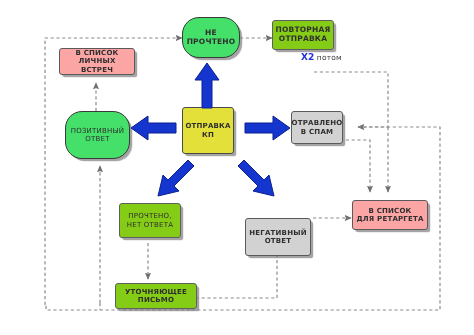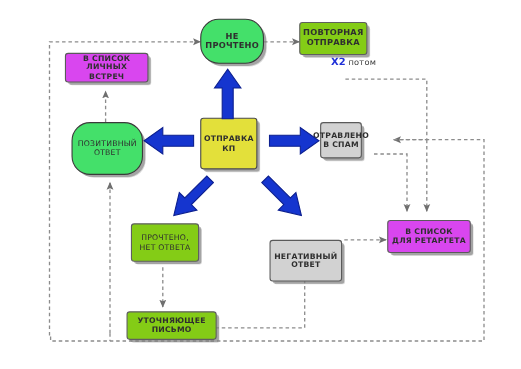--- a/index.html
+++ b/index.html
@@ -42,21 +42,21 @@
   }
   .node .txt {
     display: block;
     white-space: pre-line;
     padding: 0 2px;
   }
   .n-green  { background: #44e06a; border-color: #3a3a3a; border-radius: 17px; }
   .n-lgreen { background: #84cc16; border-color: #5f5f5f; }
   .n-yellow { background: #e3e03a; border-color: #4a4a4a; }
   .n-gray   { background: #d2d2d2; border-color: #5a5a5a; }
-  .n-teal   { background: #d946ef; border-color: #5a5a5a; }
+  .n-teal   { background: #fca5a5; border-color: #5a5a5a; }
 
   .sublabel {
     position: absolute;
     z-index: 4;
     font-size: 7.5px;
     color: #3a3a3a;
     white-space: nowrap;
     letter-spacing: 0.2px;
   }
   .sublabel .x2 {
@@ -153,21 +153,21 @@
   <div class="node n-green" style="left:65px; top:111px; width:65px; height:48px; font-size:7px; font-weight:normal;">
     <span class="txt">ПОЗИТИВНЫЙ
 ОТВЕТ</span>
   </div>
 
   <div class="node n-yellow" style="left:182px; top:107px; width:52px; height:47px; font-size:7px; font-weight:bold;">
     <span class="txt">ОТПРАВКА
 КП</span>
   </div>
 
-  <div class="node n-gray" style="left:291px; top:111px; width:38px; height:33px; font-size:7px; font-weight:bold;">
+  <div class="node n-gray" style="left:291px; top:111px; width:52px; height:33px; font-size:7px; font-weight:bold;">
     <span class="txt">ОТРАВЛЕНО
 В СПАМ</span>
   </div>
 
   <div class="node n-lgreen" style="left:119px; top:203px; width:62px; height:35px; font-size:7px; font-weight:normal;">
     <span class="txt">ПРОЧТЕНО,
 НЕТ ОТВЕТА</span>
   </div>
 
   <div class="node n-gray" style="left:245px; top:218px; width:66px; height:38px; font-size:7px; font-weight:bold;">

